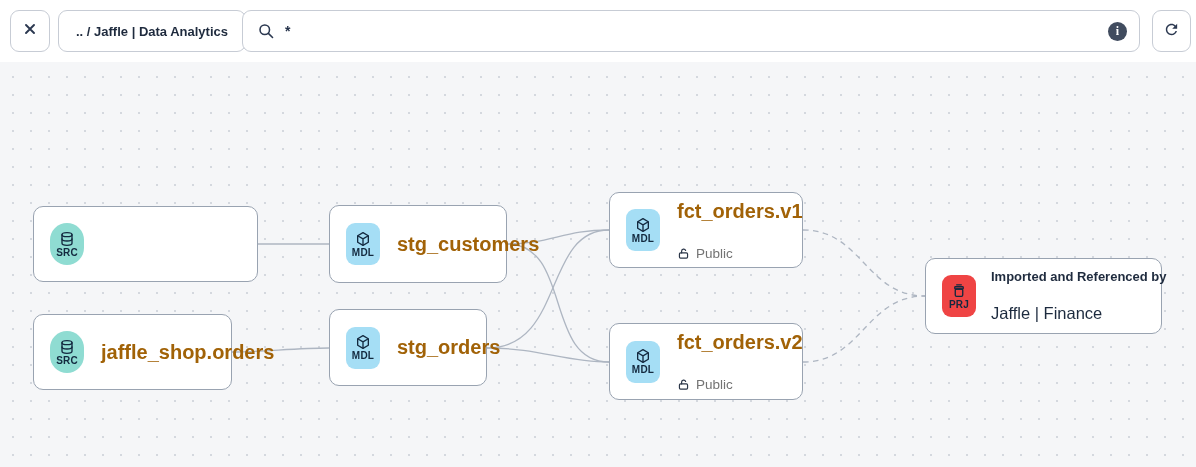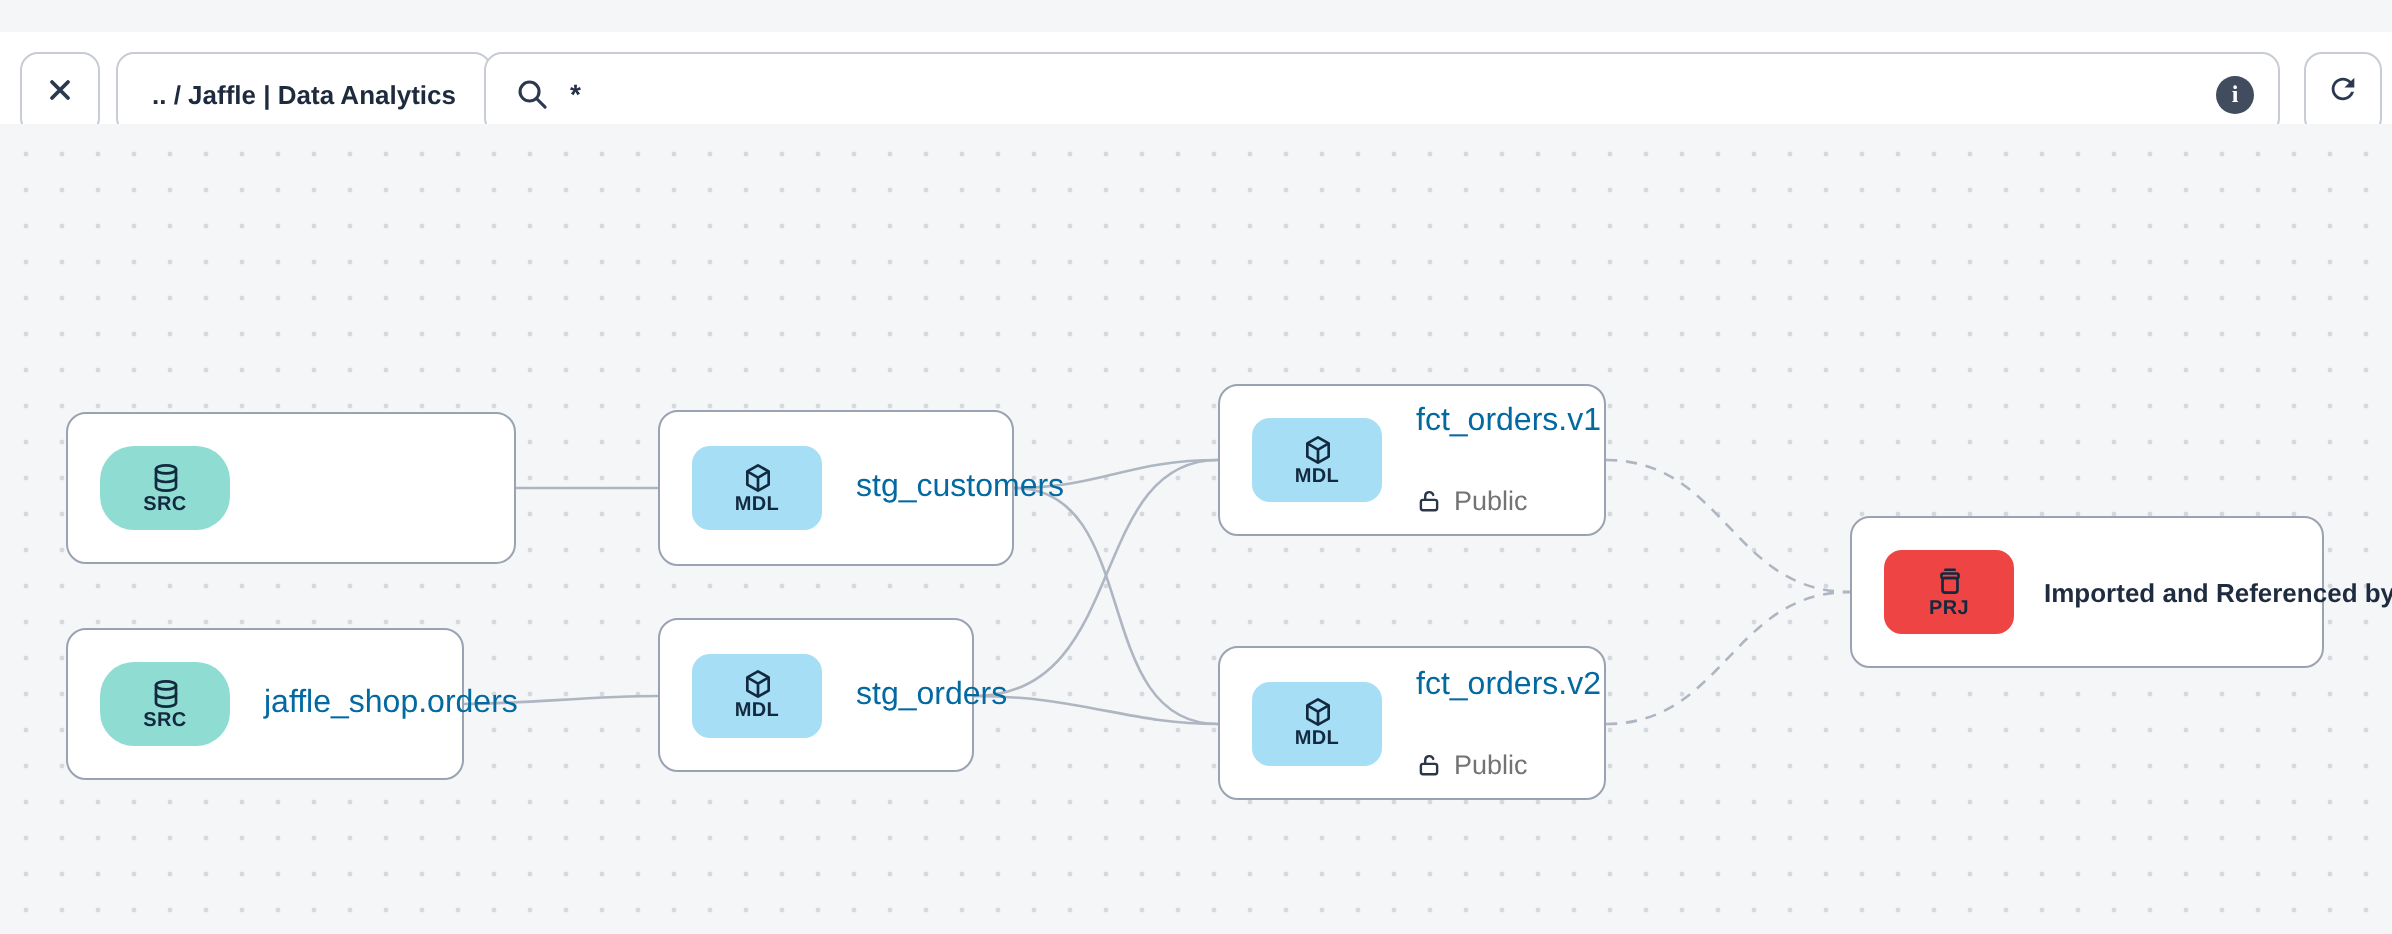--- a/index.html
+++ b/index.html
@@ -1,21 +1,21 @@
 <!DOCTYPE html>
 <html><head>
 <meta charset="utf-8">
 <style>
   * { margin:0; padding:0; box-sizing:border-box; }
   html,body { width:1196px; height:467px; overflow:hidden;
     font-family:"Liberation Sans", sans-serif; background:#f5f6f8; }
   .stage { position:relative; width:1196px; height:467px; }
 
   
-  .toolbar { position:absolute; top:16px; left:0; width:1196px; height:62px; background:#ffffff; }
+  .toolbar { position:absolute; top:0; left:0; width:1196px; height:62px; background:#ffffff; }
   .tb-box { position:absolute; top:10px; height:42px; background:#ffffff;
     border:1px solid #c7ccd5; border-radius:9px; display:flex; align-items:center; justify-content:center; }
   .btn-close { left:10px; width:40px; }
   .breadcrumb { left:58px; padding:0 17px; font-size:13px; font-weight:700; color:#1e2a3d; }
   .searchbox { left:242px; width:898px; justify-content:flex-start; padding:0 12px 0 14px; }
   .searchbox input { border:none; outline:none; flex:1; margin-left:10px; font-size:14px;
     font-weight:700; color:#25324a; font-family:"Liberation Sans", sans-serif; background:transparent; }
   .info-dot { width:19px; height:19px; border-radius:50%; background:#414c5f; color:#ffffff;
     font-size:12px; font-weight:700; display:flex; align-items:center; justify-content:center;
     font-family:"Liberation Serif", serif; flex:none; cursor:pointer; }
@@ -25,28 +25,28 @@
   .canvas { position:absolute; top:62px; left:0; width:1196px; height:405px; background:#f5f6f8;
     background-image:radial-gradient(rgba(96,110,130,0.22) 1px, transparent 1.4px);
     background-size:18px 18px; background-position:4px 6px; }
   svg.edges { position:absolute; top:0; left:0; width:1196px; height:405px; }
   .edge { fill:none; stroke:#aeb6c2; stroke-width:1.3; }
   .edge.dashed { stroke-dasharray:5.5 4.5; }
 
   
   .node { position:absolute; background:#ffffff; border:1px solid #99a3b1; border-radius:10px;
     display:flex; align-items:center; padding-left:16px; gap:17px; cursor:pointer; }
-  .nicon { width:65px; height:42px; border-radius:9px; flex:none;
+  .nicon { width:34px; height:42px; border-radius:9px; flex:none;
     display:flex; flex-direction:column; align-items:center; justify-content:center; gap:1px; }
   .nicon svg { display:block; }
   .nicon .badge { font-size:10px; font-weight:700; color:#13293f; letter-spacing:.2px; line-height:1; }
   .nicon.src { background:#8fdcd2;border-radius:17px; }
   .nicon.mdl { background:#a5def5; }
   .nicon.prj { background:#ef4444; }
-  .nlabel { font-size:16px; font-weight:400; color:#0369a1; white-space:nowrap; }
+  .nlabel { font-size:20px; font-weight:700; color:#a16207; white-space:nowrap; }
   .ncol { display:flex; flex-direction:column; gap:3px; }
   .access { display:flex; align-items:center; gap:6px; font-size:13.5px; color:#737373;margin-top:20px; }
   .caption { font-size:13px; font-weight:600; color:#1f2b3e; white-space:nowrap; }
   .prj-label { font-size:16.5px; font-weight:500; color:#1c2a3e; white-space:nowrap; }
 
   
   .n-src-customers { left:33px;  top:144px; width:225px; height:76px; }
   .n-src-orders    { left:33px;  top:252px; width:199px; height:76px; }
   .n-stg-customers { left:329px; top:143px; width:178px; height:78px; }
   .n-stg-orders    { left:329px; top:247px; width:158px; height:77px; }
@@ -213,17 +213,18 @@
           <svg width="16" height="16" viewBox="0 0 24 24" fill="none" stroke="#13293f" stroke-width="2" stroke-linecap="round" stroke-linejoin="round">
             <path d="M8.5 2.8 h7"></path>
             <rect x="5.6" y="5.6" width="12.8" height="3.4" rx="1.2"></rect>
             <rect x="6.4" y="9" width="11.2" height="11" rx="2"></rect>
             </svg>
         </span>
         <span class="badge">PRJ</span>
       </div>
       <div class="ncol" style="gap:20px;">
         <span class="caption">Imported and Referenced by</span>
+        <span class="prj-label">Jaffle | Finance</span>
       </div>
     </div>
 
   </div>
 </div>
 
 </body></html>

